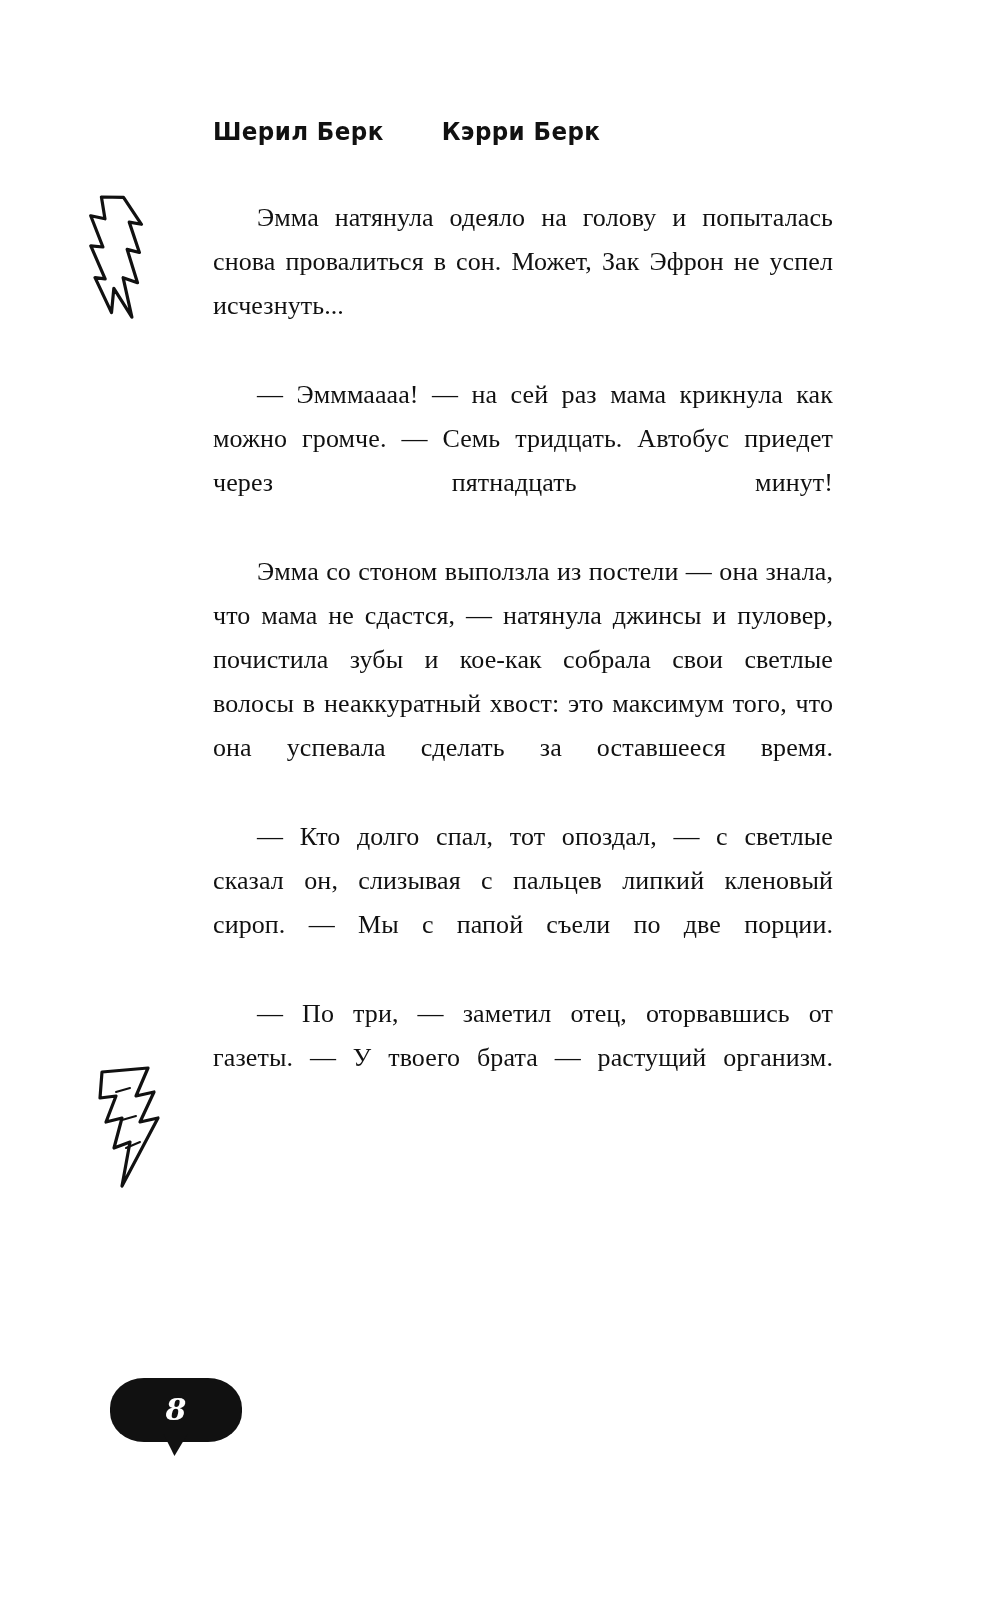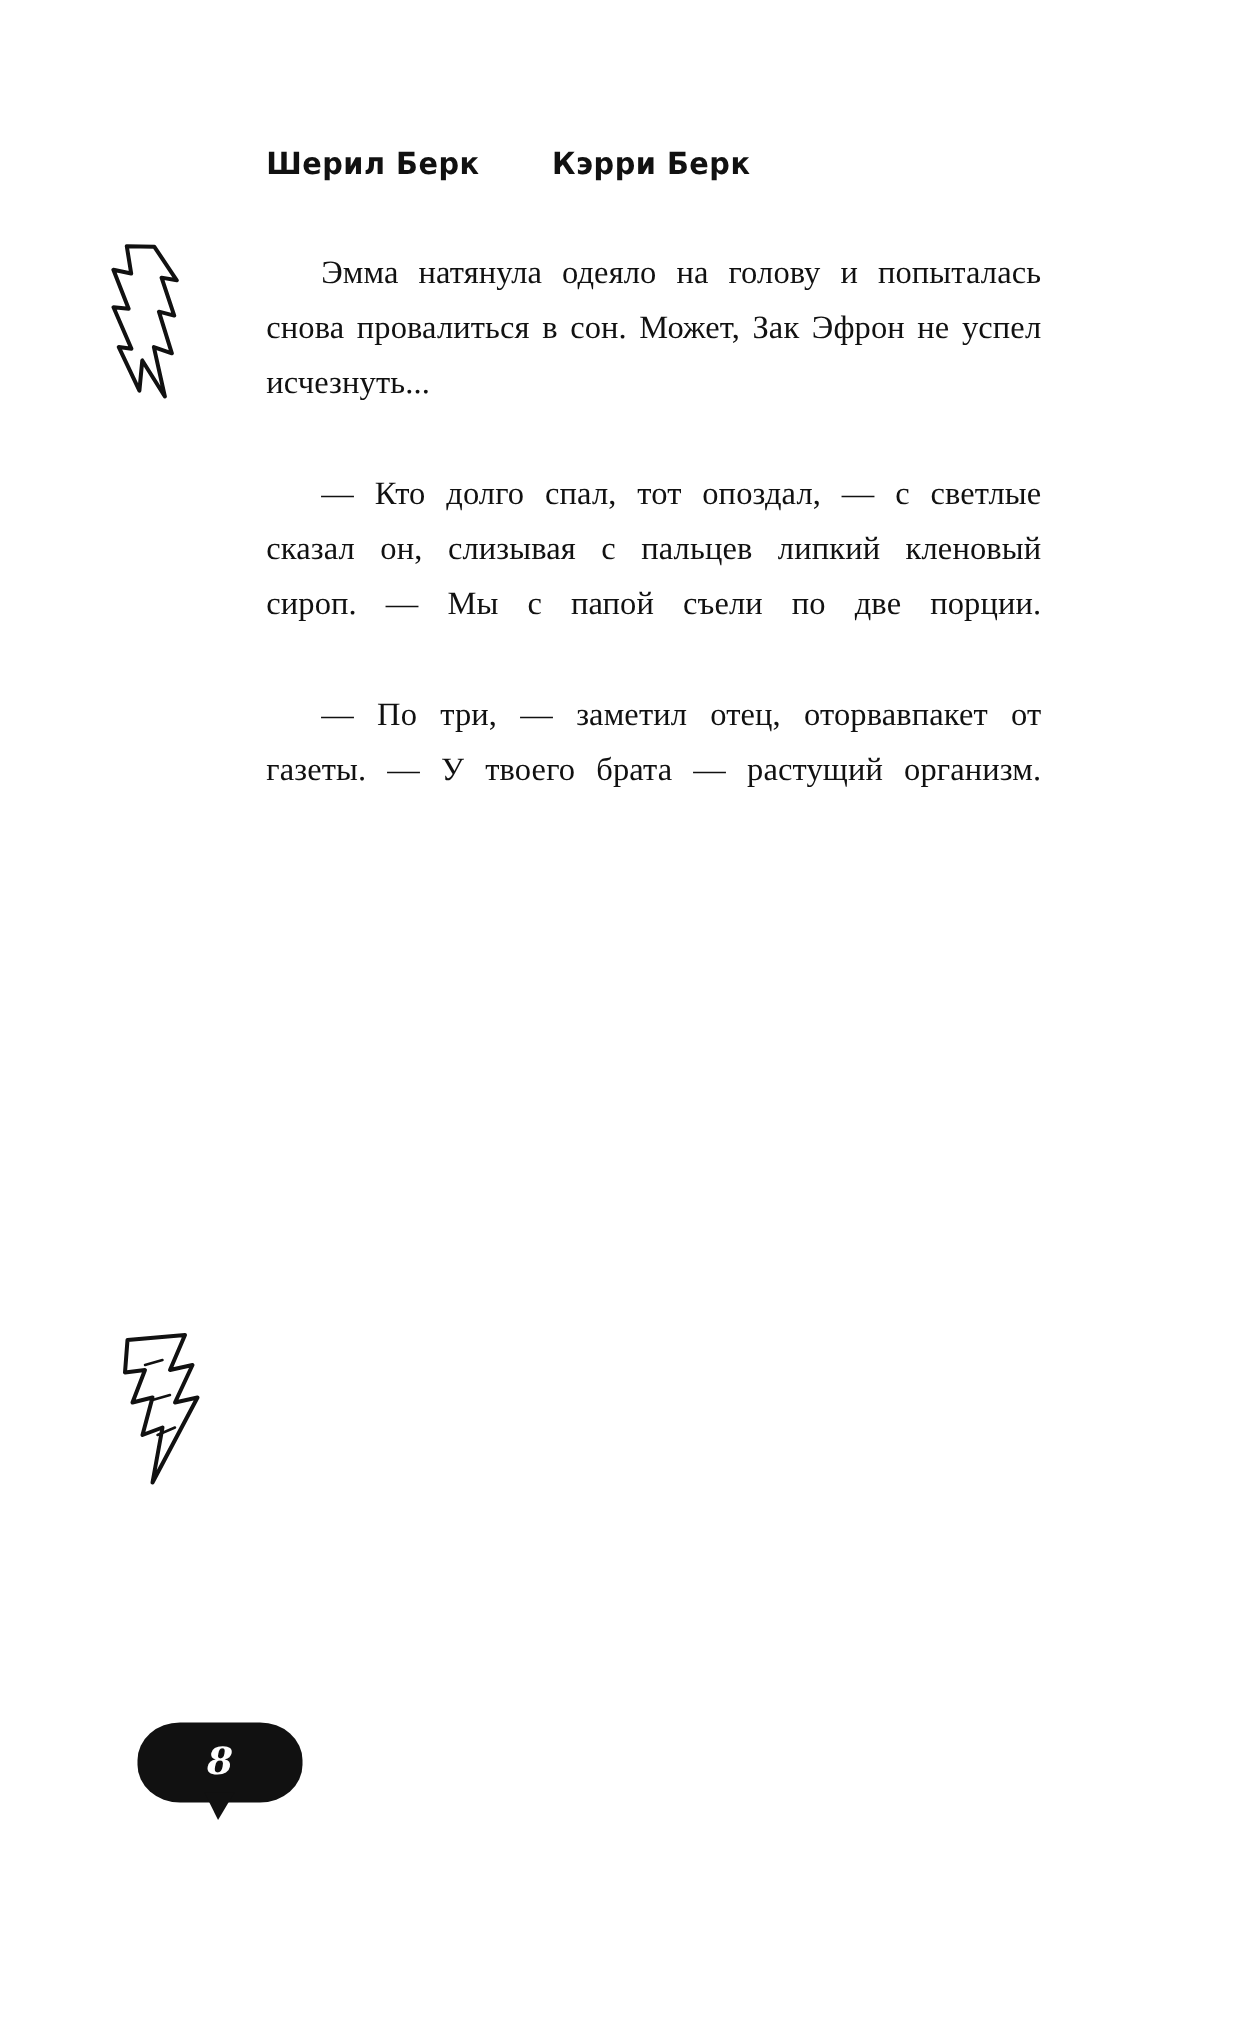--- a/index.html
+++ b/index.html
@@ -140,22 +140,24 @@
 
   <svg class="bolt bolt-bottom" viewBox="0 0 88 130" aria-hidden="true">
     <path d="M10 10 L56 6 L44 34 L62 30 L48 60 L66 56 L30 124 L38 80 L22 86 L30 56 L14 60 L24 34 L8 36 Z" fill="none" stroke="#111111" stroke-width="3.2" stroke-linejoin="round" stroke-linecap="round"></path>
     <path d="M24 30 L38 26" fill="none" stroke="#111111" stroke-width="2" stroke-linecap="round"></path>
     <path d="M30 58 L44 54" fill="none" stroke="#111111" stroke-width="2" stroke-linecap="round"></path>
     <path d="M34 86 L48 80" fill="none" stroke="#111111" stroke-width="2" stroke-linecap="round"></path>
   </svg>
 
   <div class="text-column">
     <p class="indent">Эмма натянула одеяло на голову и попыталась снова провалиться в сон. Может, Зак Эфрон не успел исчез­нуть...</p>
+    <p class="indent">— Эмммаааа! — на сей раз мама крикнула как можно громче. — Семь тридцать. Автобус приедет через пят­надцать минут!</p>
+    <p class="indent">Эмма со стоном выползла из посте­ли — она знала, что мама не сдастся, — натянула джинсы и пуловер, почистила зубы и кое-как собрала свои светлые волосы в неаккуратный хвост: это мак­симум того, что она успевала сделать за оставшееся время.</p>
     <p class="indent">— Кто долго спал, тот опоздал, — с светлые сказал он, слизывая с паль­цев липкий кленовый сироп. — Мы с па­пой съели по две порции.</p>
-    <p class="indent">— По три, — заметил отец, оторвав­пакет от газеты. — У твоего брата — ра­стущий организм.</p>
+    <p class="indent">— По три, — заметил отец, оторвав­шись от газеты. — У твоего брата — ра­стущий организм.</p>
   </div>
 
   <div class="page-number-badge">
     <div class="blob"></div>
     <div class="tail"></div>
     <div class="num">8</div>
   </div>
 
 </div>
 

